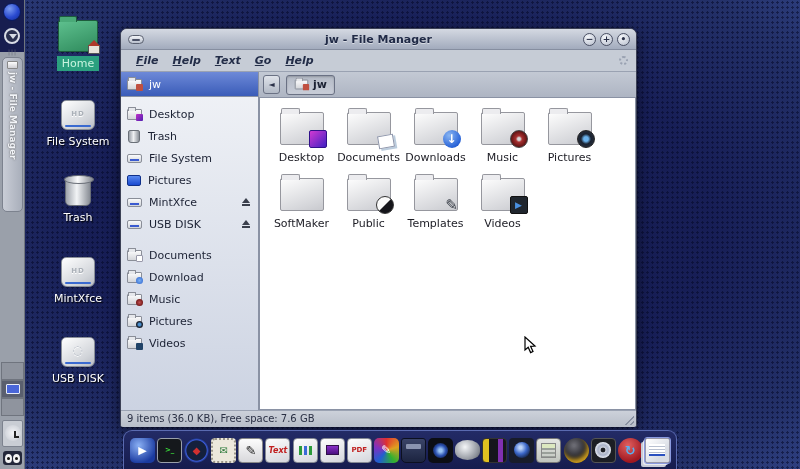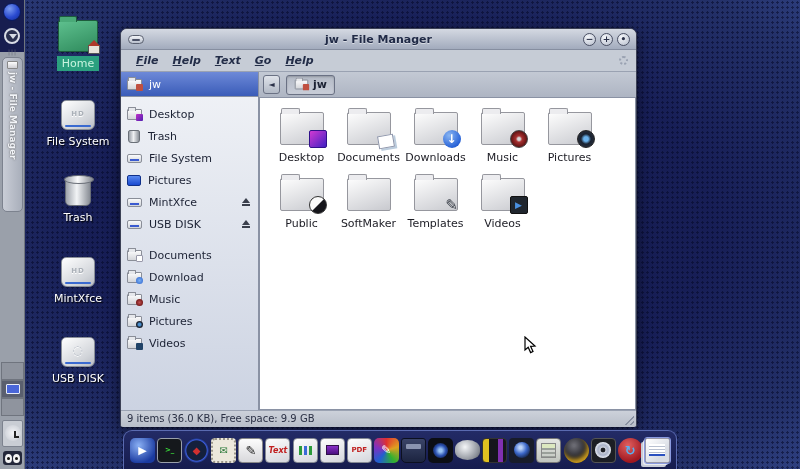--- a/index.html
+++ b/index.html
@@ -381,46 +381,46 @@
             <span class="flabel">Music</span>
           </div>
           <div class="fitem">
             <div class="bigfold">
                 <div class="bemb e-pictures"></div>
               </div>
             <span class="flabel">Pictures</span>
           </div>
           <div style="width:100%"></div>
           <div class="fitem">
-            <div class="bigfold">
-                <div class="bemb e-public"></div>
-              </div>
-            <span class="flabel">Public</span>
-          </div>
-          <div class="fitem">
             <div class="bigfold"></div>
             <span class="flabel">SoftMaker</span>
           </div>
           <div class="fitem">
             <div class="bigfold">
+                <div class="bemb e-public"></div>
+              </div>
+            <span class="flabel">Public</span>
+          </div>
+          <div class="fitem">
+            <div class="bigfold">
                 <div class="bemb e-templates">✎</div>
               </div>
             <span class="flabel">Templates</span>
           </div>
           <div class="fitem">
             <div class="bigfold">
                 <div class="bemb e-videos">▶</div>
               </div>
             <span class="flabel">Videos</span>
           </div>
         </div>
       </div>
     </div>
     <div id="statusbar">
-      <span>9 items (36.0 KB), Free space: 9.9 GB</span>
+      <span>9 items (36.0 KB), Free space: 7.6 GB</span>
       <div class="grip"></div>
     </div>
   </div>
 
   <div id="dock">
     <div class="dk dk1">
         <span class="g">▶</span>
       </div>
     <div class="dk dk2">
         <span class="g">&gt;_</span>

